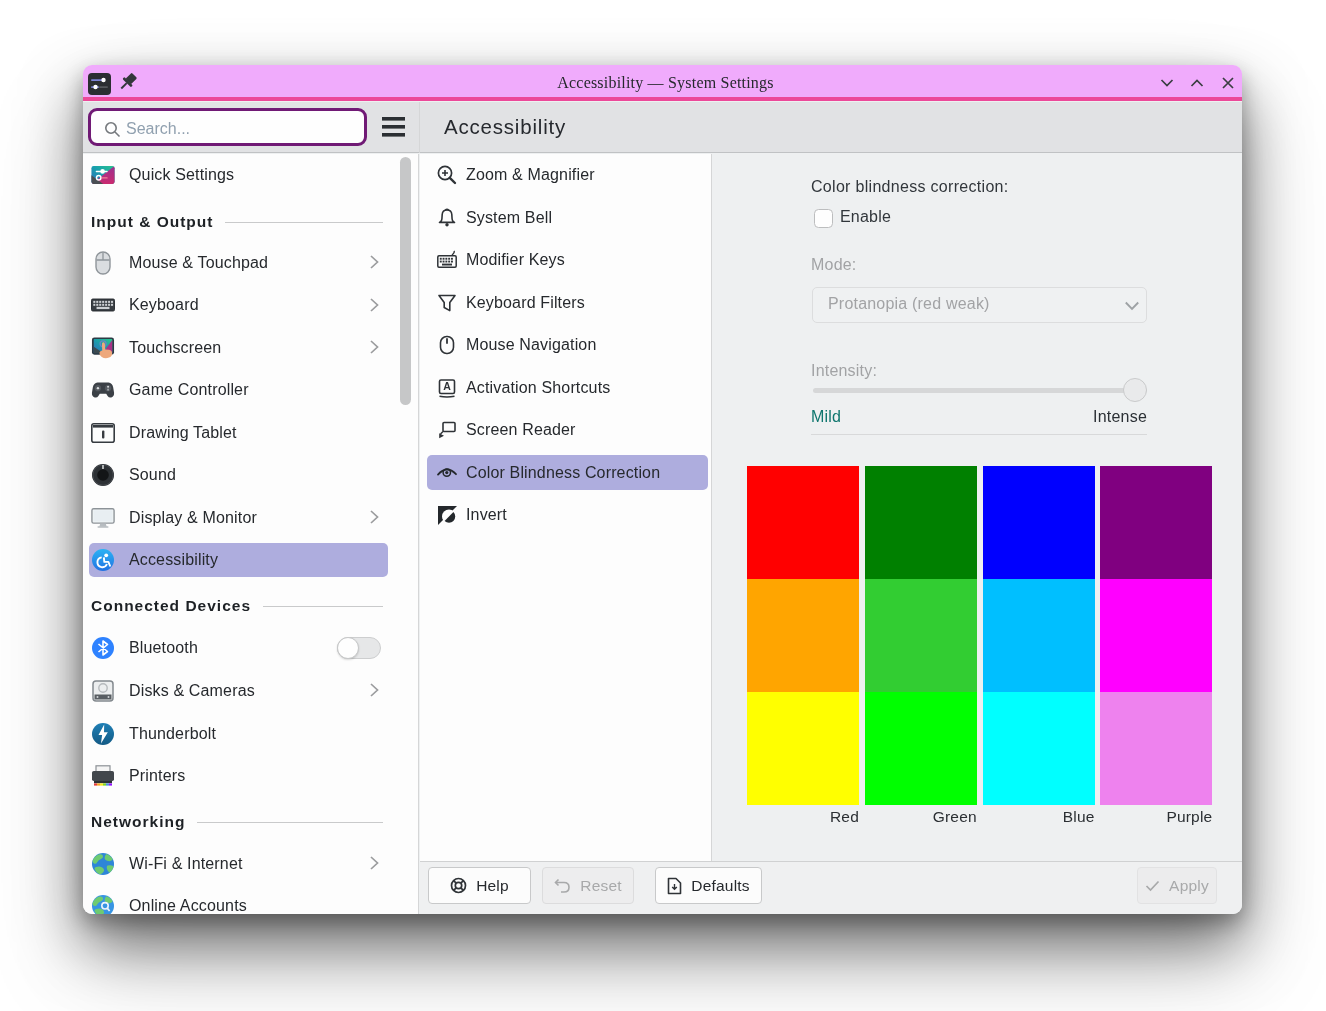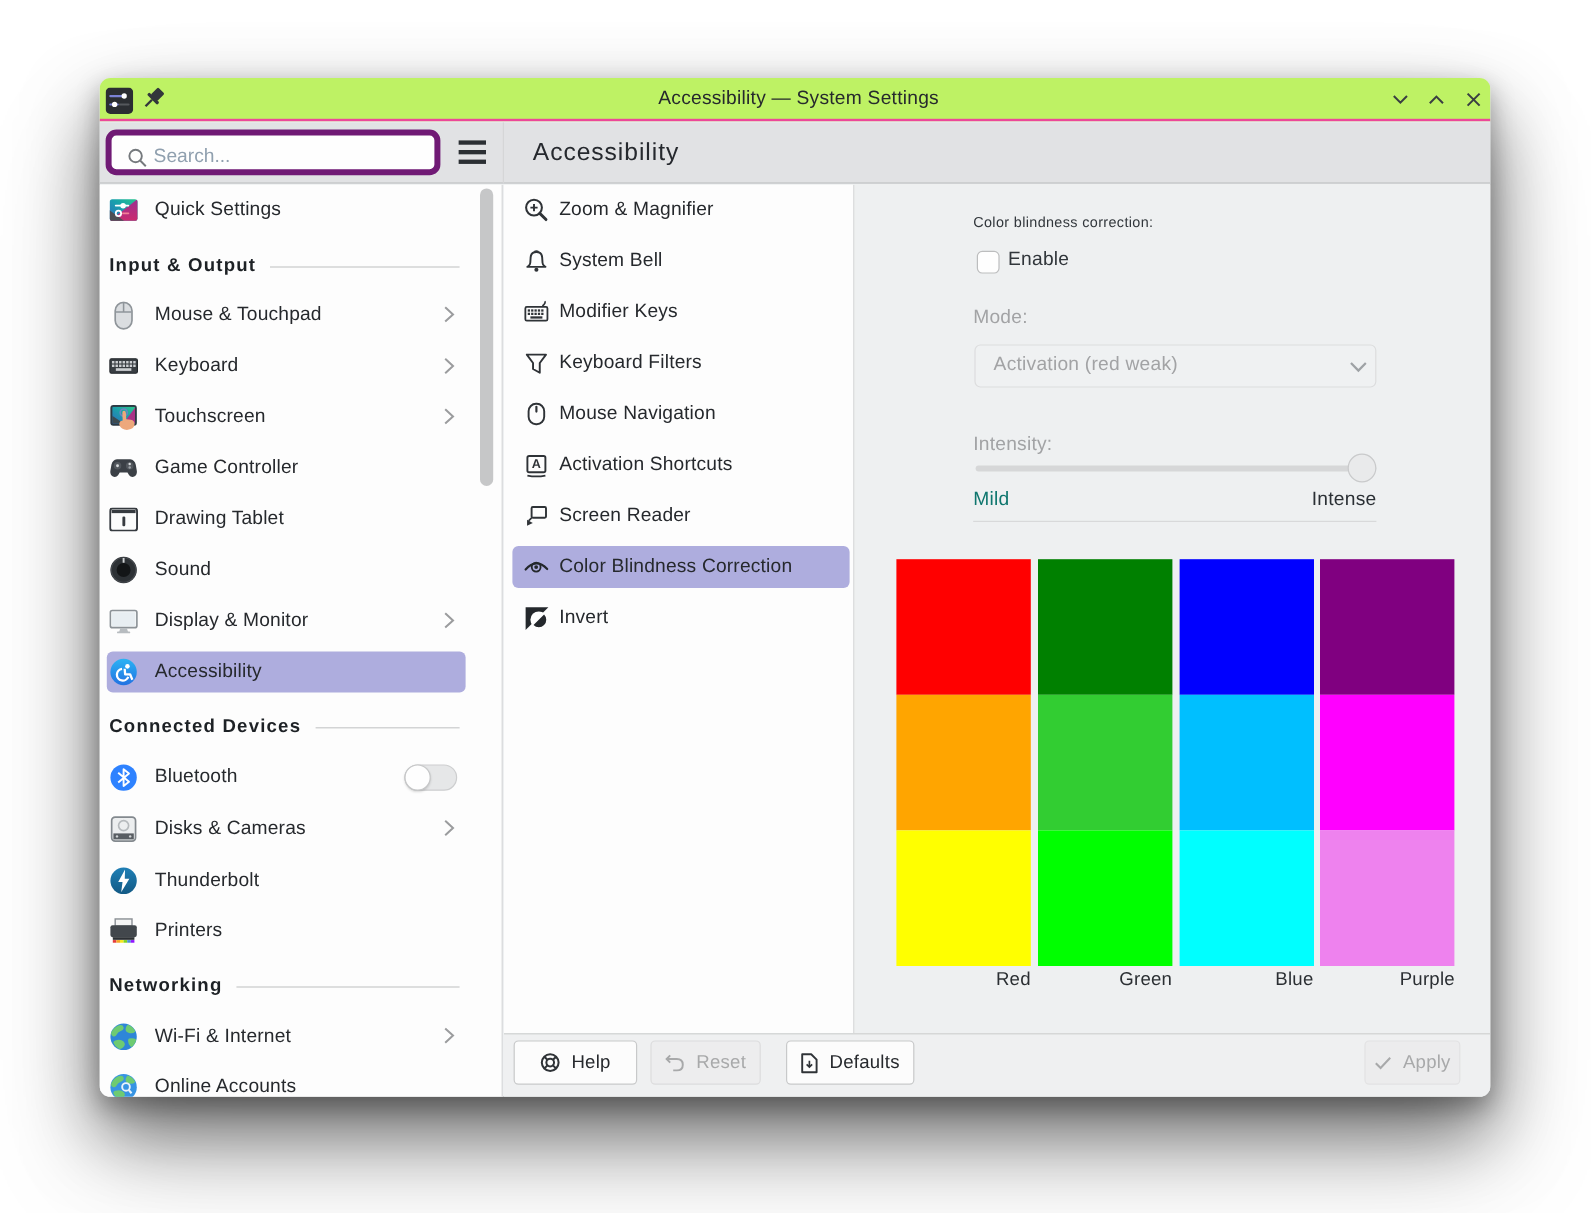--- a/index.html
+++ b/index.html
@@ -3,27 +3,27 @@
 <meta charset="utf-8">
 <style>
   * { margin:0; padding:0; box-sizing:border-box; }
   html,body { width:1326px; height:1011px; background:#ffffff; overflow:hidden;
     font-family:"Liberation Sans", sans-serif; }
   .win { position:absolute; left:83px; top:65px; width:1159px; height:849px;
     background:#eef0f1; border-radius:9px;
     box-shadow:0 30px 60px rgba(0,0,0,.50), 0 50px 100px rgba(0,0,0,.17), 0 8px 20px rgba(0,0,0,.28);
     overflow:hidden; }
   .titlebar { position:absolute; left:0; top:0; width:1159px; height:36px;
-    background:#bef264; border-bottom:2px solid #ec4899; }
+    background:#f0abfc; border-bottom:4px solid #ec4899;font-family:Liberation Serif, serif; }
   .apptitle { position:absolute; left:0; top:0; width:100%; text-align:center;
     line-height:36px; font-size:16px; letter-spacing:0.2px; color:#26292d; }
   .header { position:absolute; left:0; top:37px; width:1159px; height:51px;
     background:#e1e2e4; border-bottom:1px solid #c0c2c4; }
   .searchbox { position:absolute; left:5px; top:6px; width:279px; height:38px;
-    background:#fefefe; border:5px solid #701a75; border-radius:9px; }
+    background:#fefefe; border:3px solid #701a75; border-radius:9px; }
   .searchtxt { position:absolute; left:35px; top:0; line-height:36px; font-size:16px; color:#90a0af; }
   .h1 { position:absolute; left:361px; top:0; line-height:50px; font-size:20.5px; letter-spacing:0.8px; color:#26292e; }
   .sidebar { position:absolute; left:0; top:89px; width:336px; height:760px; background:#fdfdfd; border-right:1px solid #d5d6d7; }
   .midcol { position:absolute; left:337px; top:89px; width:292px; height:707px; background:#fdfdfd; border-right:1px solid #d5d6d7; }
   .rpanel { position:absolute; left:630px; top:89px; width:529px; height:707px; background:#eef0f1; }
   .footer { position:absolute; left:337px; top:796px; width:822px; height:53px;
     background:#eff0f1; border-top:1px solid #d0d1d2; }
   .row { position:absolute; display:flex; align-items:center; font-size:16px; letter-spacing:0.15px; color:#26292d; }
   .row .ic { width:24px; height:24px; margin-right:14px; flex:0 0 24px; display:flex; align-items:center; justify-content:center; }
   .row .mic { width:22px; height:22px; margin-right:8px; flex:0 0 22px; display:flex; align-items:center; justify-content:center; }
@@ -373,26 +373,26 @@
     <div class="row" style="left:16px;top:344px;width:270px;height:34px"><span class="mic">
       <svg width="22" height="22" viewBox="0 0 22 22">
             <path d="M2 2 H21 L2 21 Z" fill="#24282c"></path>
             <circle cx="13" cy="12.5" r="7" fill="#ffffff"></circle>
             <path d="M17.4 8.1 A6.2 6.2 0 1 1 8.6 16.9 Z" fill="#24282c"></path>
           </svg>
       </span>Invert</div>
   </div>
 
   <div class="rpanel" id="rpanel">
-    <div style="position:absolute;left:98px;top:24px;font-size:12px;letter-spacing:0.3px;color:#31363b">Color blindness correction:</div>
+    <div style="position:absolute;left:98px;top:24px;font-size:16px;letter-spacing:0.3px;color:#31363b">Color blindness correction:</div>
     <div style="position:absolute;left:101px;top:55px;width:19px;height:19px;background:#fefefe;border:1.5px solid #bcbdbe;border-radius:4.5px"></div>
     <div style="position:absolute;left:127px;top:54px;font-size:16px;letter-spacing:0.2px;color:#31363b">Enable</div>
     <div class="graylab" style="position:absolute;left:98px;top:102px;font-size:16px;letter-spacing:0.2px">Mode:</div>
     <div style="position:absolute;left:99px;top:133px;width:335px;height:36px;background:#eff1f2;border:1px solid #dcddde;border-radius:5px">
-      <div class="graylab" style="position:absolute;left:15px;top:7px;font-size:16px;letter-spacing:0.2px">Activation (red weak)</div>
+      <div class="graylab" style="position:absolute;left:15px;top:7px;font-size:16px;letter-spacing:0.2px">Protanopia (red weak)</div>
       <svg style="position:absolute;right:7px;top:13px" width="14" height="10" viewBox="0 0 14 10">
           <path d="M0.8 1.5 L7 7.8 L13.2 1.5" fill="none" stroke="#9ea2a5" stroke-width="1.9"></path>
         </svg>
     </div>
     <div class="graylab" style="position:absolute;left:98px;top:208px;font-size:16px;letter-spacing:0.2px">Intensity:</div>
     <div style="position:absolute;left:100px;top:233.5px;width:334px;height:5px;background:#d6d7d8;border-radius:2.5px"></div>
     <div style="position:absolute;left:410px;top:224px;width:24px;height:24px;border-radius:12px;background:#e9eaeb;border:1px solid #c9cacb"></div>
     <div style="position:absolute;left:98px;top:254px;font-size:16px;letter-spacing:0.2px;color:#0f766e">Mild</div>
     <div style="position:absolute;left:98px;top:254px;width:336px;text-align:right;font-size:16px;letter-spacing:0.2px;color:#2b3035">Intense</div>
     <div style="position:absolute;left:98px;top:280px;width:336px;height:1px;background:#d8d9da"></div>

